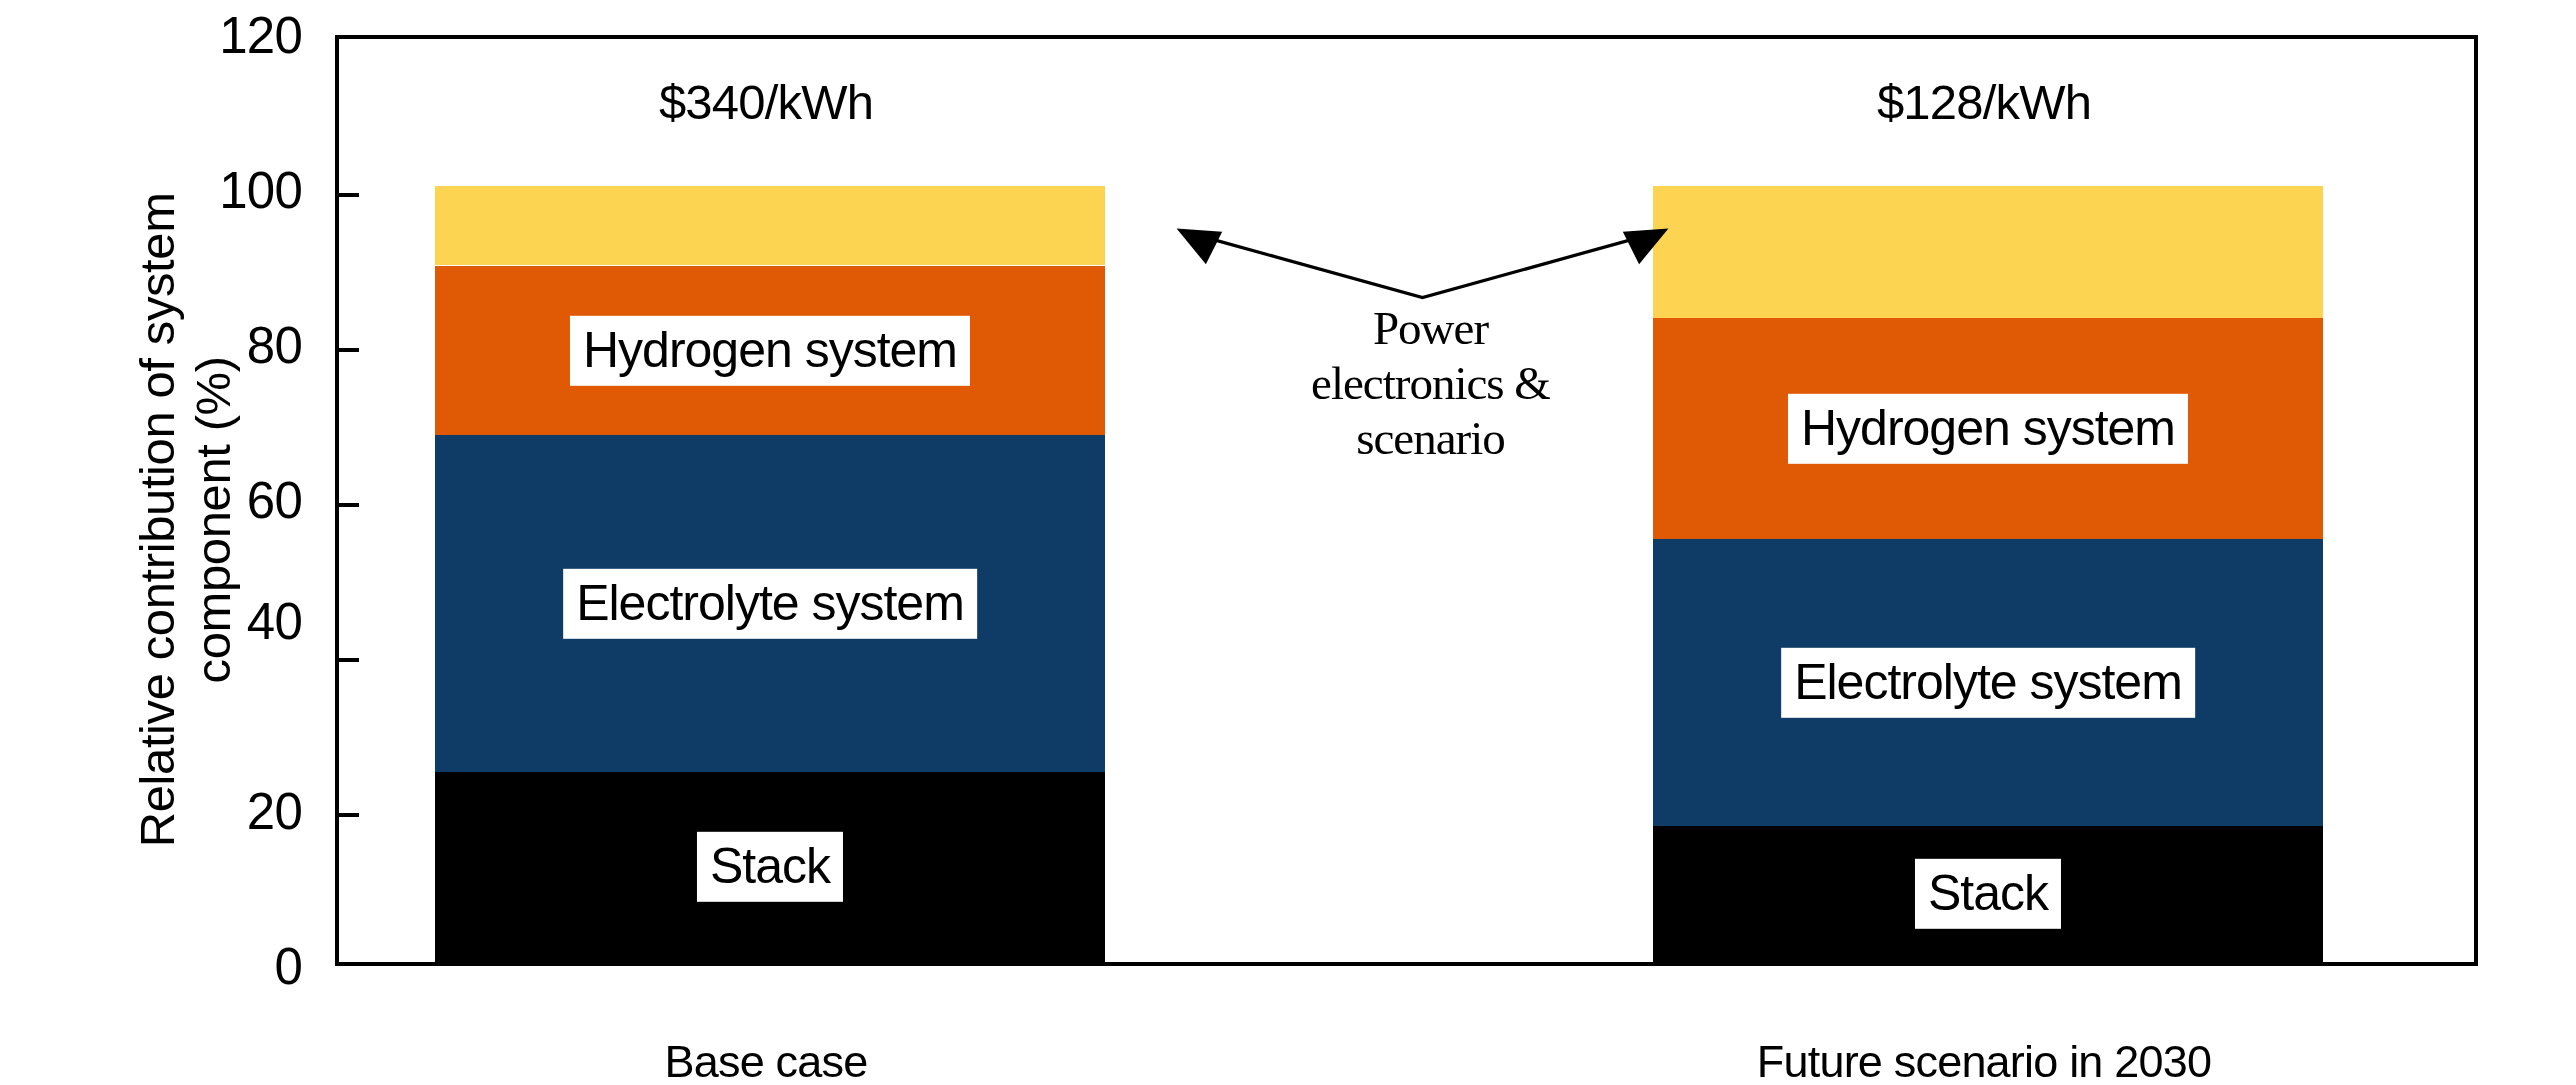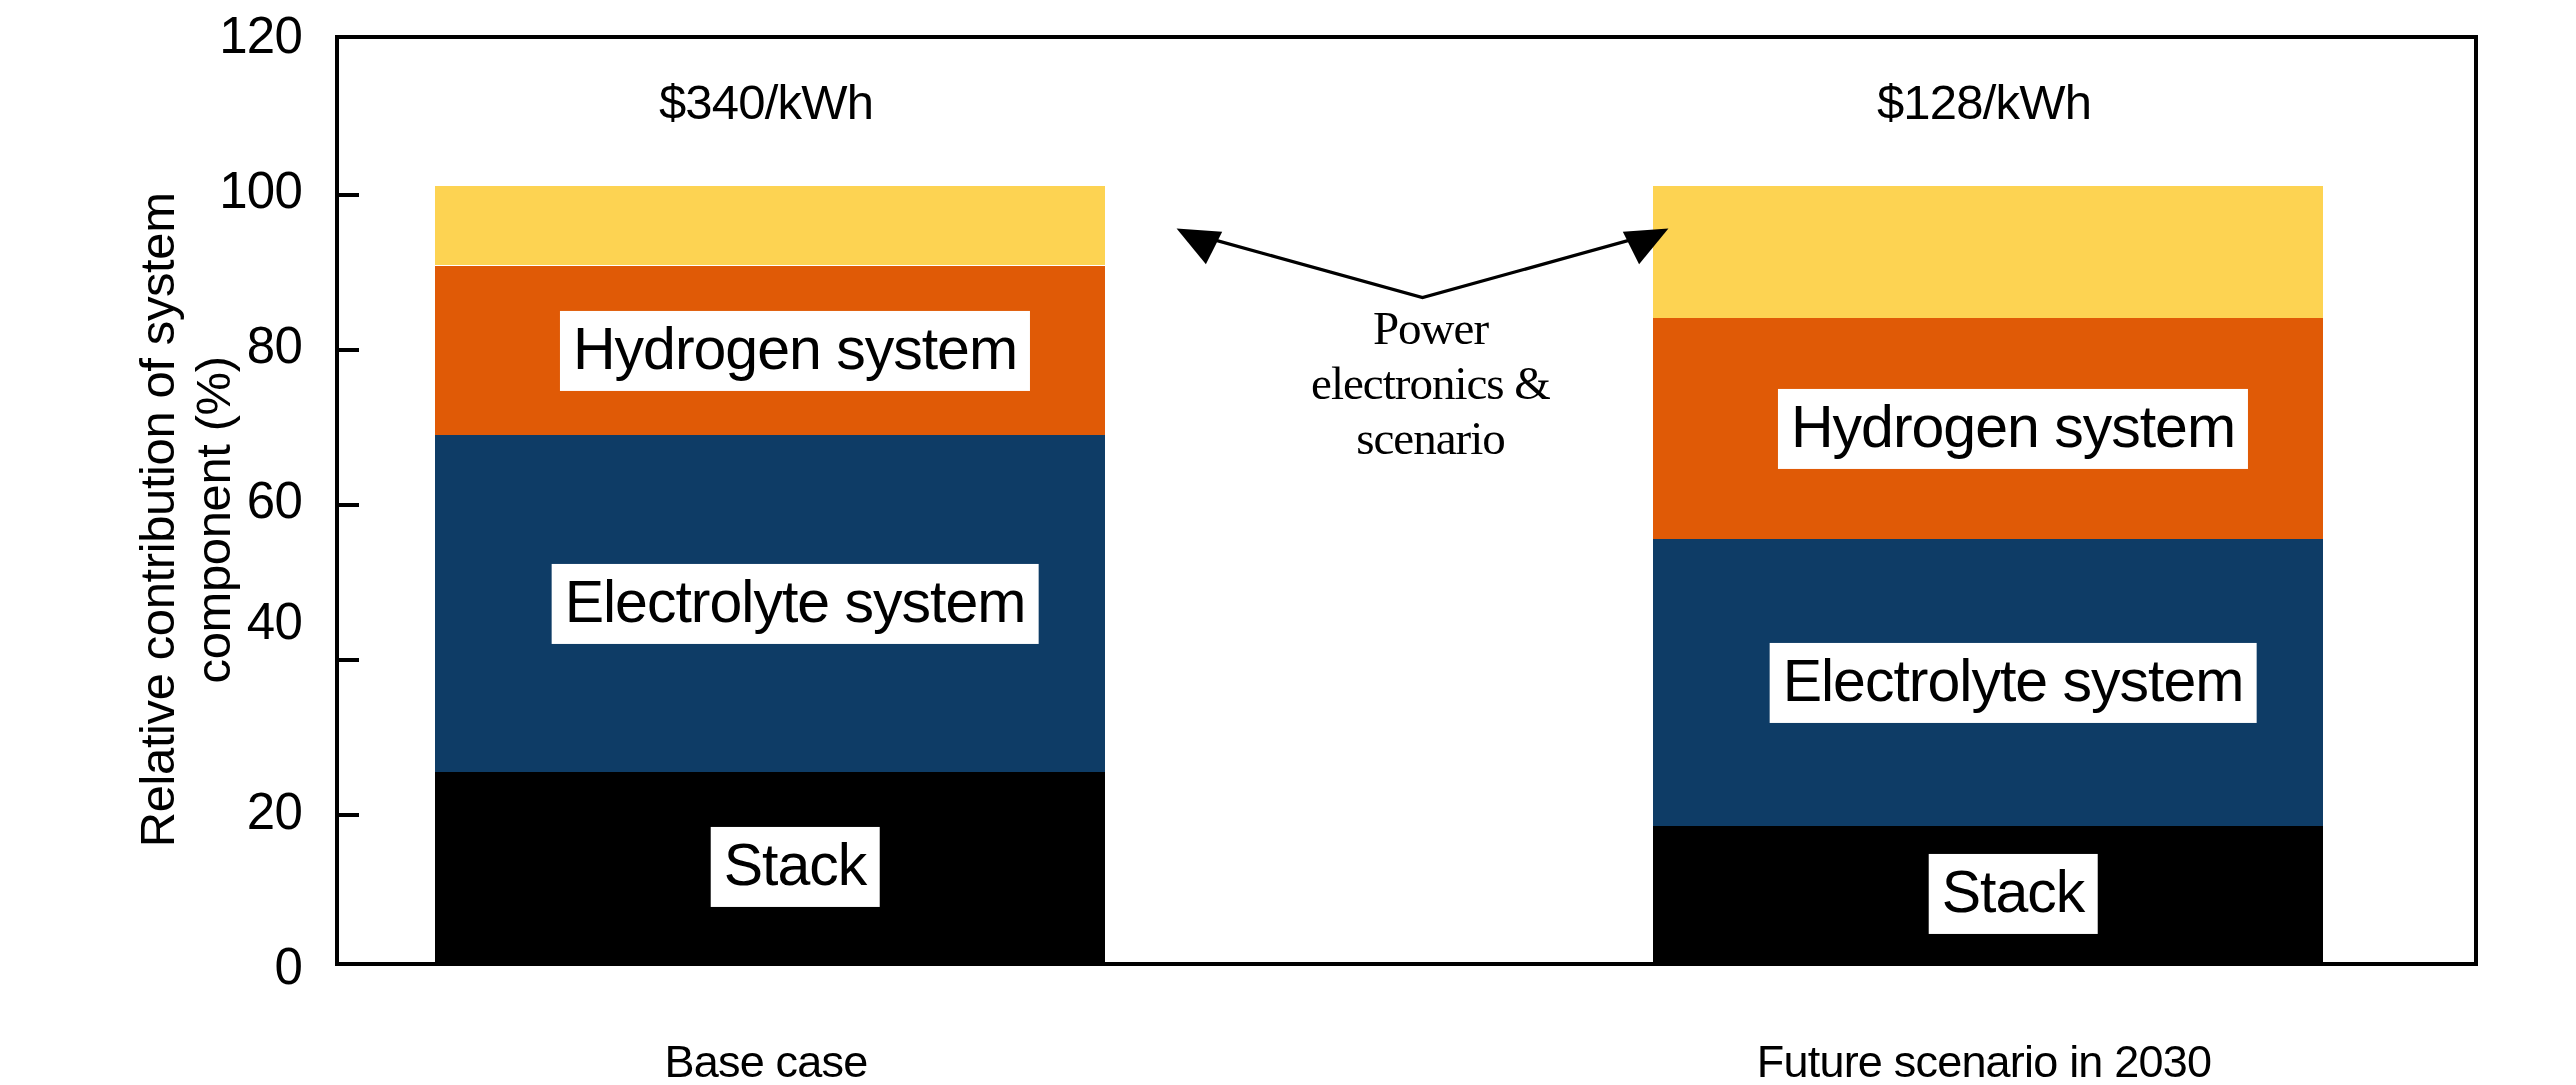--- a/index.html
+++ b/index.html
@@ -60,26 +60,25 @@
   .seg.orange{background:#e05a06;}
   .seg.yellow{background:#fdd352;}
 
   .seglabel{
     position:absolute;
     left:50%;
     top:50%;
     transform:translate(-50%,-50%);
     background:#ffffff;
     color:#000;
-    font-size:59px;
+    font-size:50px;
     line-height:1.08;
     padding:7.4px 13px 9px 13px;
     white-space:nowrap;
     letter-spacing:-1px;
-    margin-left:25px;
   }
 
   .priceLabel{
     position:absolute;
     text-align:center;
     font-size:49px;
     line-height:1;
     letter-spacing:-0.8px;
     white-space:nowrap;
     transform:translateX(-50%);

